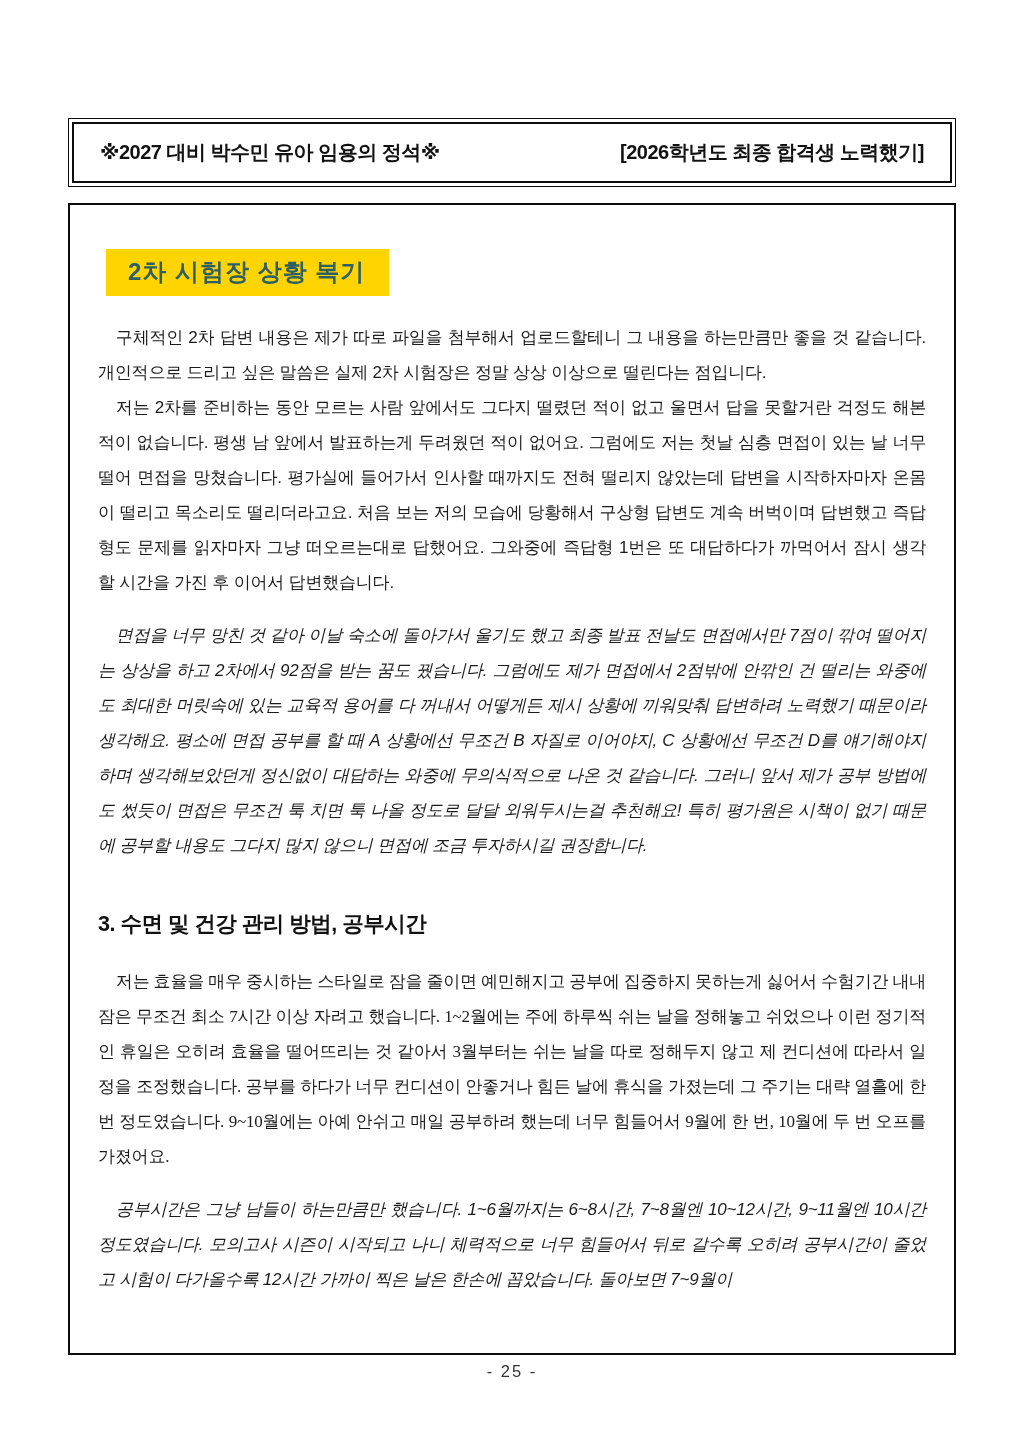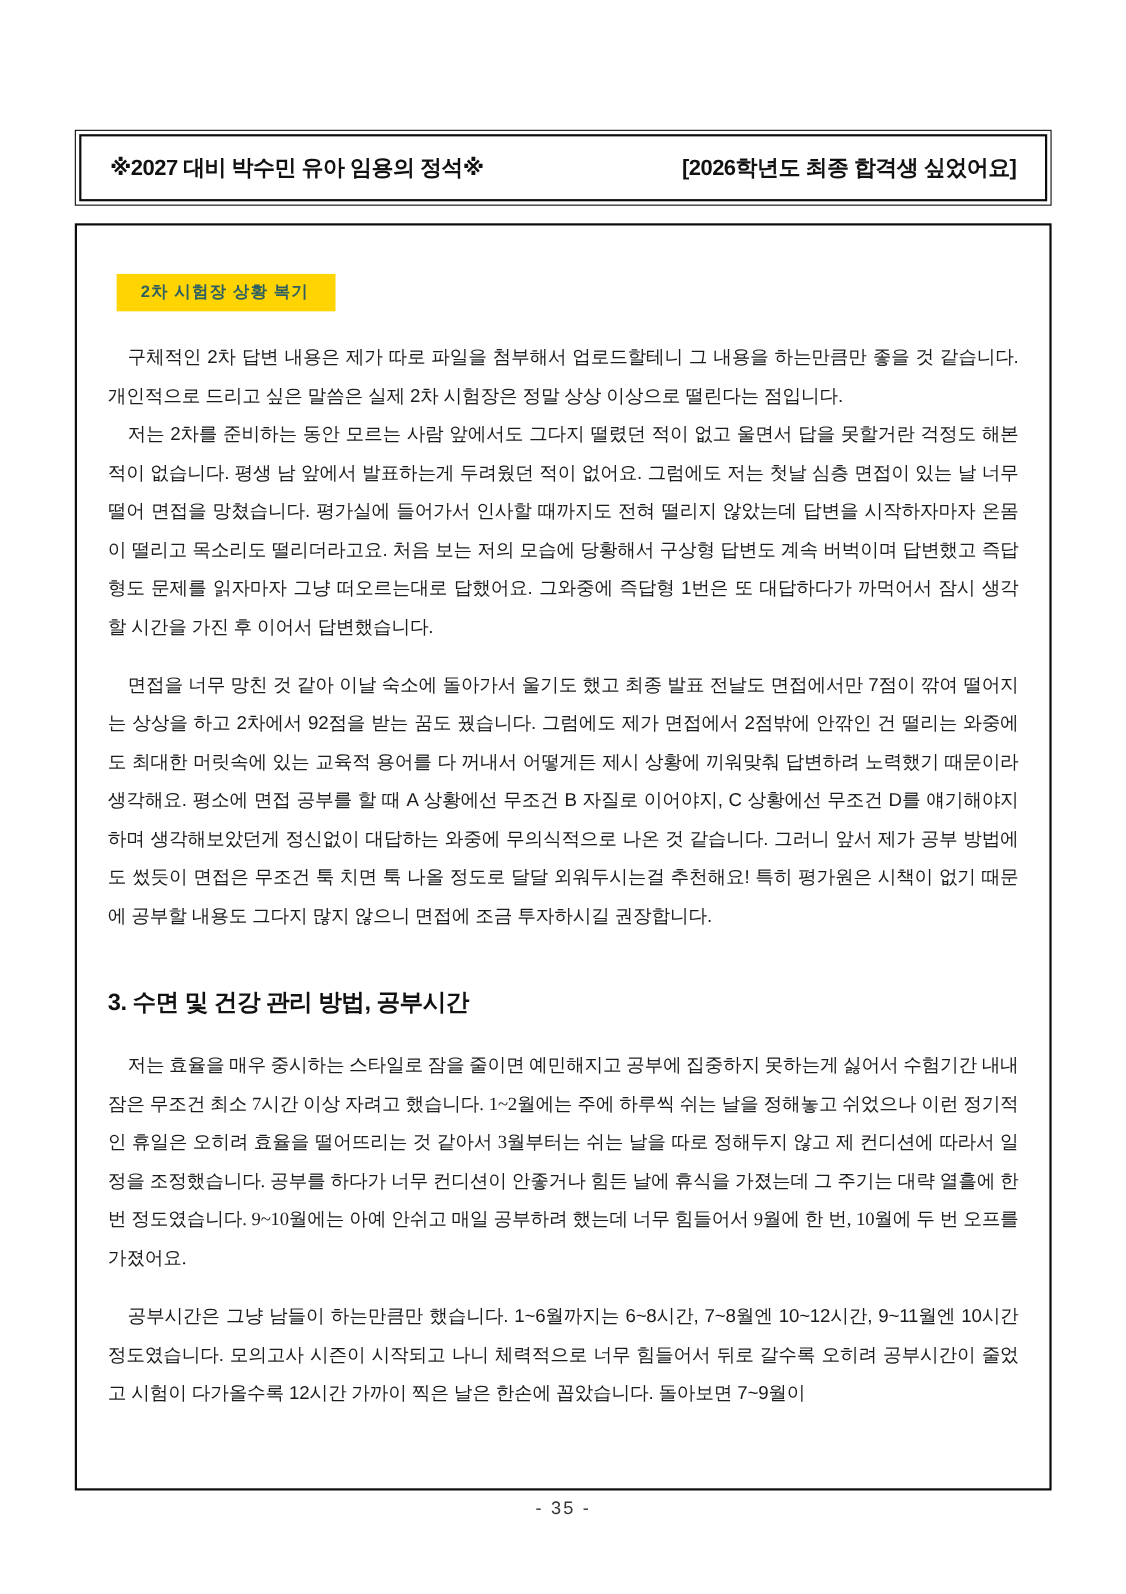--- a/index.html
+++ b/index.html
@@ -52,36 +52,36 @@
     border: 2.5px solid #0c0c0c;
     padding: 22px 28px 10px 28px;
     overflow: hidden;
     background: #ffffff;
   }
   .badge {
     display: inline-block;
     margin-top: 22px;
     margin-left: 8px;
     padding: 7px 24px 8px 22px;
-    font-size: 15px;
+    font-size: 24px;
     font-weight: bold;
     letter-spacing: 1px;
   }
   .body-text p {
     margin: 0;
     font-size: 17px;
     line-height: 35px;
     color: #1b1b1b;
     text-align: justify;
     text-indent: 1.05em;
     letter-spacing: -0.2px;
     word-break: normal;
   }
   .p-first  { margin-top: 24px !important; }
-  .p-gap    { margin-top: 18px !important; }
+  .p-gap    { margin-top: 18px !important; font-style: italic; }
   .section-heading {
     margin: 0;
     margin-top: 46px;
     font-size: 21.5px;
     font-weight: bold;
     color: #111111;
     letter-spacing: -0.5px;
   }
   .p-after-heading { margin-top: 26px !important; font-family: Liberation Serif, serif; }
   
@@ -97,36 +97,36 @@
   }
 </style>
 </head>
 <body>
 
 <div class="page">
 
   <div class="header-outer">
     <div class="header-inner">
       <span class="header-text">※2027 대비 박수민 유아 임용의 정석※</span>
-      <span class="header-text">[2026학년도 최종 합격생 싶었어요]</span>
+      <span class="header-text">[2026학년도 최종 합격생 노력했기]</span>
     </div>
   </div>
 
   <div class="main-box">
 
     <div class="badge" style="background: rgb(255, 212, 0); color: rgb(46, 95, 99);">2차 시험장 상황 복기</div>
 
     <div class="body-text">
       <p class="p-first">구체적인 2차 답변 내용은 제가 따로 파일을 첨부해서 업로드할테니 그 내용을 하는만큼만 좋을 것 같습니다. 개인적으로 드리고 싶은 말씀은 실제 2차 시험장은 정말 상상 이상으로 떨린다는 점입니다.</p>
       <p>저는 2차를 준비하는 동안 모르는 사람 앞에서도 그다지 떨렸던 적이 없고 울면서 답을 못할거란 걱정도 해본 적이 없습니다. 평생 남 앞에서 발표하는게 두려웠던 적이 없어요. 그럼에도 저는 첫날 심층 면접이 있는 날 너무 떨어 면접을 망쳤습니다. 평가실에 들어가서 인사할 때까지도 전혀 떨리지 않았는데 답변을 시작하자마자 온몸이 떨리고 목소리도 떨리더라고요. 처음 보는 저의 모습에 당황해서 구상형 답변도 계속 버벅이며 답변했고 즉답형도 문제를 읽자마자 그냥 떠오르는대로 답했어요. 그와중에 즉답형 1번은 또 대답하다가 까먹어서 잠시 생각할 시간을 가진 후 이어서 답변했습니다.</p>
       <p class="p-gap">면접을 너무 망친 것 같아 이날 숙소에 돌아가서 울기도 했고 최종 발표 전날도 면접에서만 7점이 깎여 떨어지는 상상을 하고 2차에서 92점을 받는 꿈도 꿨습니다. 그럼에도 제가 면접에서 2점밖에 안깎인 건 떨리는 와중에도 최대한 머릿속에 있는 교육적 용어를 다 꺼내서 어떻게든 제시 상황에 끼워맞춰 답변하려 노력했기 때문이라 생각해요. 평소에 면접 공부를 할 때 A 상황에선 무조건 B 자질로 이어야지, C 상황에선 무조건 D를 얘기해야지 하며 생각해보았던게 정신없이 대답하는 와중에 무의식적으로 나온 것 같습니다. 그러니 앞서 제가 공부 방법에도 썼듯이 면접은 무조건 툭 치면 툭 나올 정도로 달달 외워두시는걸 추천해요! 특히 평가원은 시책이 없기 때문에 공부할 내용도 그다지 많지 않으니 면접에 조금 투자하시길 권장합니다.</p>
 
       <h2 class="section-heading">3. 수면 및 건강 관리 방법, 공부시간</h2>
 
       <p class="p-after-heading">저는 효율을 매우 중시하는 스타일로 잠을 줄이면 예민해지고 공부에 집중하지 못하는게 싫어서 수험기간 내내 잠은 무조건 최소 7시간 이상 자려고 했습니다. 1~2월에는 주에 하루씩 쉬는 날을 정해놓고 쉬었으나 이런 정기적인 휴일은 오히려 효율을 떨어뜨리는 것 같아서 3월부터는 쉬는 날을 따로 정해두지 않고 제 컨디션에 따라서 일정을 조정했습니다. 공부를 하다가 너무 컨디션이 안좋거나 힘든 날에 휴식을 가졌는데 그 주기는 대략 열흘에 한 번 정도였습니다. 9~10월에는 아예 안쉬고 매일 공부하려 했는데 너무 힘들어서 9월에 한 번, 10월에 두 번 오프를 가졌어요.</p>
       <p class="p-gap">공부시간은 그냥 남들이 하는만큼만 했습니다. 1~6월까지는 6~8시간, 7~8월엔 10~12시간, 9~11월엔 10시간 정도였습니다. 모의고사 시즌이 시작되고 나니 체력적으로 너무 힘들어서 뒤로 갈수록 오히려 공부시간이 줄었고 시험이 다가올수록 12시간 가까이 찍은 날은 한손에 꼽았습니다. 돌아보면 7~9월이</p>
     </div>
 
   </div>
 
-  <div class="page-number">- 35 -</div>
+  <div class="page-number">- 25 -</div>
 
 </div>
 
 </body></html>

